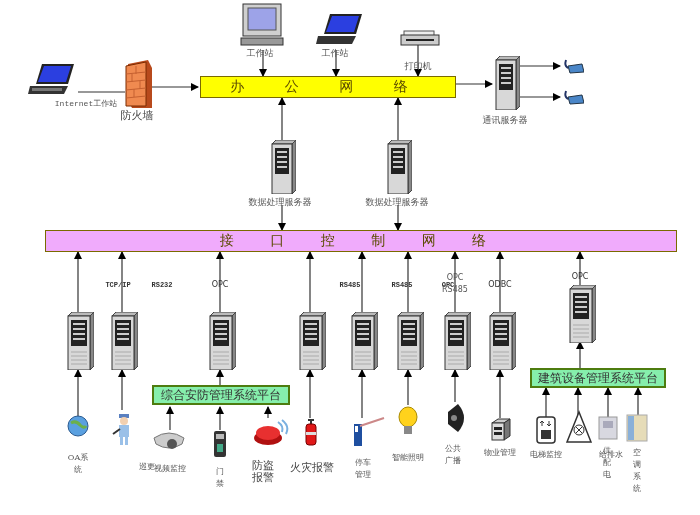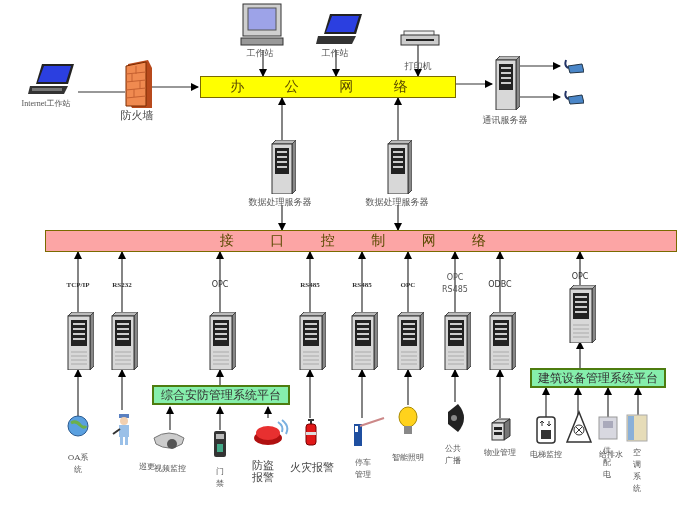--- a/index.html
+++ b/index.html
@@ -1,20 +1,20 @@
 <!DOCTYPE html>
 <html><head>
 <meta charset="utf-8">
 <style>
   html, body { margin:0; padding:0; background:#fff; }
   body { width:700px; height:515px; position:relative; overflow:hidden; font-family:"DejaVu Serif", serif; }
   .abs { position:absolute; }
   .lbl { position:absolute; color:#555; font-size:9px; white-space:nowrap; transform:translateX(-50%); text-align:center; line-height:12px; }
   .lbl.big { font-size:11px; color:#444; }
-  .lbl.mono { font-family:Liberation Serif, serif; font-size:7px; color:#333; font-weight:bold; }
+  .lbl.mono { font-family:Liberation Mono, monospace; font-size:7px; color:#333; font-weight:bold;margin-left:40px; }
   .lbl.sans { font-family:"DejaVu Sans", sans-serif; font-size:8px; color:#333; }
   .bus { position:absolute; border:1px solid #7a6a00; display:flex; justify-content:center; align-items:center; letter-spacing:0; }
   .bus span { font-size:14px; color:#5a4a00; word-spacing:0; }
   .plat { position:absolute; background:#86efac; border:2px solid #4d7c0f; font-size:12px; color:#333; text-align:center; line-height:16px; white-space:nowrap; }
   svg.wires { position:absolute; left:0; top:0; }
 </style>
 </head>
 <body>
 
 <svg class="wires" width="700" height="515">
@@ -70,21 +70,21 @@
     <line x1="578" y1="418" x2="578" y2="388" marker-end="url(#ah)"></line>
     <line x1="608" y1="418" x2="608" y2="388" marker-end="url(#ah)"></line>
     <line x1="638" y1="418" x2="638" y2="388" marker-end="url(#ah)"></line>
   </g>
 </svg>
 
 <div class="bus" style="left:200px;top:76px;width:254px;height:20px;background:#ffff00;">
   <span style="letter-spacing:18px;">办 公 网 络</span>
 </div>
 
-<div class="bus" style="left:45px;top:230px;width:630px;height:20px;background:#fca5a5;">
+<div class="bus" style="left:45px;top:230px;width:630px;height:20px;background:#f0abfc;">
   <span style="letter-spacing:16px;">接 口 控 制 网 络</span>
 </div>
 
 <svg class="abs" style="left:28px;top:62px;" width="52" height="34">
   <polygon points="14,2 46,2 40,22 8,22" fill="#222"></polygon>
   <polygon points="16,4 43,4 38,20 10,20" fill="#2b3fe0"></polygon>
   <polygon points="2,24 40,24 36,32 0,32" fill="#333"></polygon>
   <rect x="4" y="26" width="30" height="3" fill="#777"></rect>
 </svg>
 <div class="lbl mono" style="left:46px;top:98px;font-size:8px;color:#555;font-weight:normal;">Internet工作站</div>

